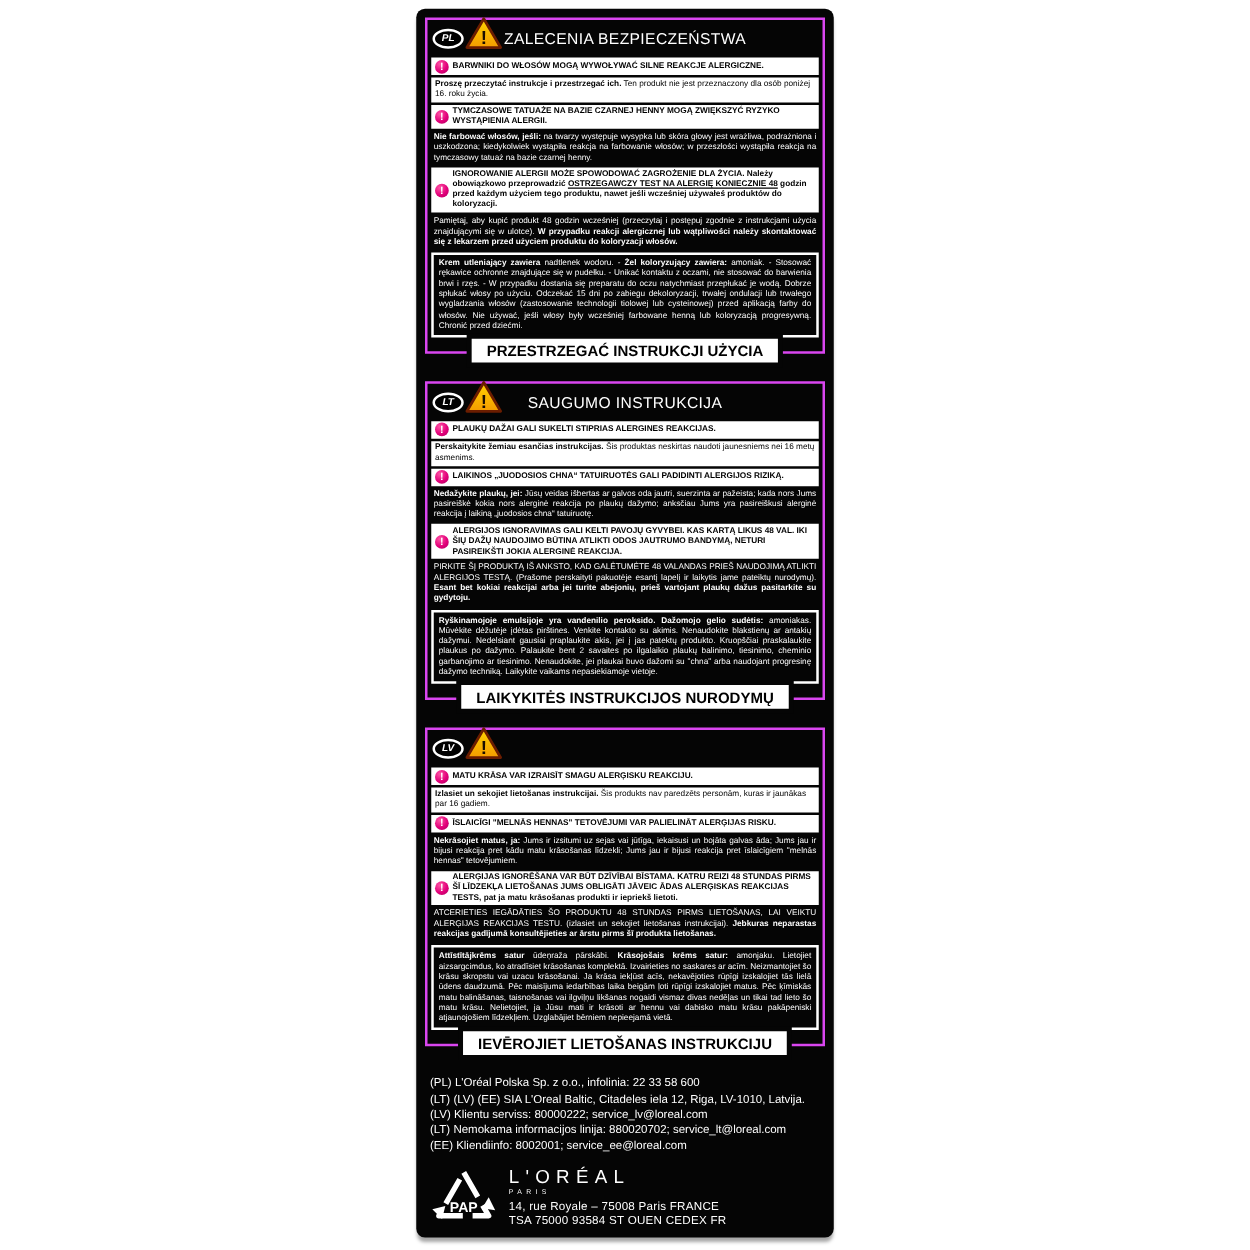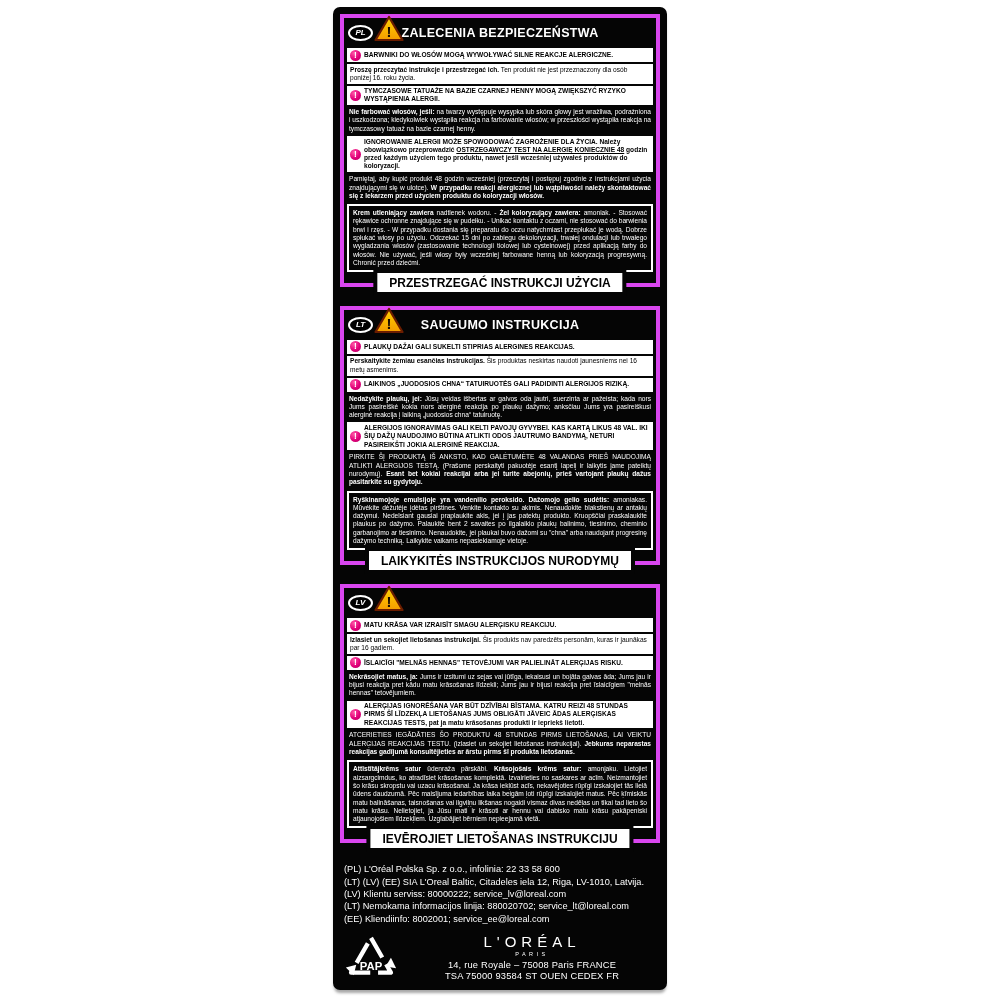--- a/index.html
+++ b/index.html
@@ -3,28 +3,28 @@
 <meta charset="utf-8">
 <style>
   html,body{margin:0;padding:0;}
   body{width:1000px;height:1000px;background:#ffffff;position:relative;
        font-family:"Liberation Sans", sans-serif;-webkit-font-smoothing:antialiased;}
   .label{position:absolute;left:333px;top:7px;width:334px;height:983px;
          background:#050505;border-radius:7px;box-sizing:border-box;
          padding:7px 6px 6px 6px;display:flex;flex-direction:column;
          justify-content:space-between;overflow:hidden;
          box-shadow:0 4px 3px -1px rgba(0,0,0,0.35);}
-  .lang-section{border:4px solid #d946ef;position:relative;margin:0 1px 13px 1px;
+  .lang-section{border:2px solid #d946ef;position:relative;margin:0 1px 13px 1px;
                 padding:2px 3px 11px 3px;}
   .sec-header{position:relative;height:25px;margin-bottom:3px;}
   .badge{position:absolute;left:1px;top:5px;min-width:17px;height:12px;line-height:12px;
          border:2px solid #fff;border-radius:50%;background:#000;color:#fff;
          font-weight:bold;font-style:italic;font-size:8px;text-align:center;padding:0 2px;}
   .tri{position:absolute;left:27px;top:-5px;}
-  .sec-title{text-align:center;font-weight:bold;color:#fff;font-size:12.5px;
+  .sec-title{text-align:center;font-weight:normal;color:#fff;font-size:12.5px;
              letter-spacing:0.3px;padding-top:6px;white-space:nowrap;}
   .rows{display:flex;flex-direction:column;gap:2px;}
   .row{font-size:6.6px;line-height:8.3px;}
   .row.white{background:#fff;color:#000;padding:1.5px 3px;display:flex;
              align-items:center;gap:3px;}
   .row.black{color:#fff;padding:1px 2px;text-align:justify;}
   .row.boxed{border:2px solid #fff;color:#fff;padding:3px 4px;text-align:justify;
              margin-top:1px;}
   .rowtext{flex:1 1 auto;}
   .alert-icon{flex:0 0 auto;width:11px;height:11px;border-radius:50%;
@@ -32,21 +32,21 @@
               color:#fff;font-weight:bold;font-size:8.5px;line-height:11px;text-align:center;}
   .b{font-weight:bold;}
   .u{text-decoration:underline;}
   .sec-footer{position:absolute;left:50%;bottom:-9px;transform:translateX(-50%);
               background:#fff;color:#000;font-weight:bold;font-size:12px;
               padding:2.5px 12px;white-space:nowrap;box-shadow:0 0 0 4px #050505;}
   .contact{color:#fff;font-size:9.2px;line-height:12.4px;padding:1px 5px 0 5px;}
   .contact-line{white-space:nowrap;}
   .bottom{display:flex;align-items:center;gap:10px;padding:2px 4px 3px 6px;}
   .pap{flex:0 0 auto;}
-  .brand-block{flex:1 1 auto;text-align:center;color:#fff;}
+  .brand-block{flex:1 1 auto;color:#fff;}
   .brand{font-size:15px;letter-spacing:5px;font-weight:normal;}
   .brand-sub{font-size:5.5px;letter-spacing:3.5px;margin-top:1px;}
   .addr{font-size:9.3px;margin-top:3px;letter-spacing:0.2px;}
   .addr2{margin-top:1px;}
 </style>
 </head>
 <body>
 
 <div class="label">
 

